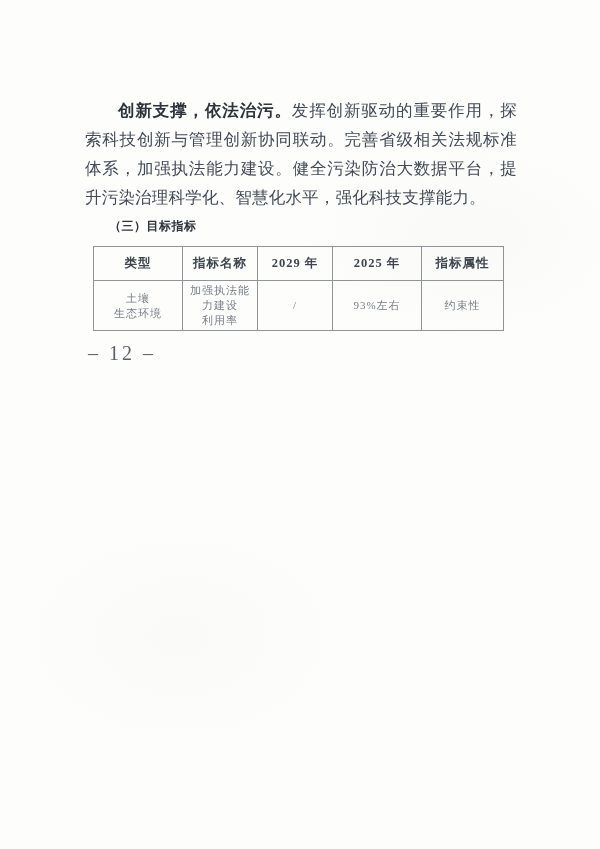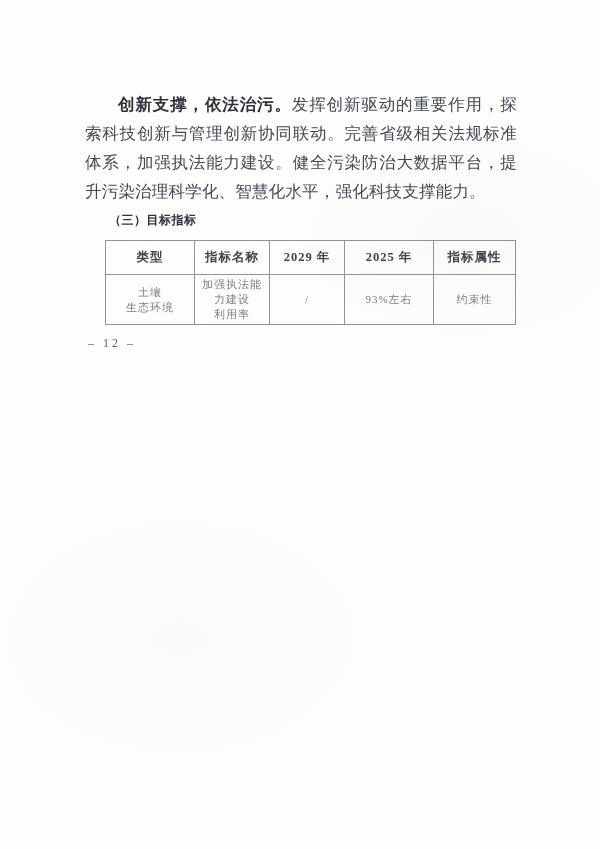--- a/index.html
+++ b/index.html
@@ -15,21 +15,21 @@
     background:
       radial-gradient(ellipse 260px 160px at 78% 28%, rgba(60,70,80,0.02), rgba(0,0,0,0) 70%),
       radial-gradient(ellipse 300px 200px at 30% 75%, rgba(60,70,80,0.015), rgba(0,0,0,0) 70%),
       #fdfdfc;
     overflow: hidden;
     font-family: "Liberation Serif", "DejaVu Serif", serif;
   }
   .content {
     position: absolute;
     left: 85px;
-    top: 90px;
+    top: 96px;
     width: 432px;
   }
   p.body-par {
     margin: 0;
     font-size: 16.5px;
     line-height: 29px;
     color: #424a57;
     text-align: justify;
     text-indent: 2em;
     letter-spacing: 0.2px;
@@ -54,21 +54,21 @@
     margin-top: 7px;
     font-size: 12px;
     line-height: 16px;
     font-weight: bold;
     color: #565c66;
     text-align: center;
     letter-spacing: 0.5px;
   }
   table.indicators {
     margin-top: 5px;
-    margin-left: 20px;
+    margin-left: 8px;
     border-collapse: collapse;
     table-layout: fixed;
     width: 410px;
   }
   table.indicators th,
   table.indicators td {
     border: 1px solid #8f949a;
     text-align: center;
     vertical-align: middle;
     padding: 2px 3px;
@@ -85,21 +85,21 @@
     height: 33px;
     font-size: 11px;
     line-height: 15px;
     color: #767d85;
     letter-spacing: 1px;
   }
   .cell-line { display: block; }
   .page-number {
     margin-top: 11px;
     margin-left: 3px;
-    font-size: 12px;
+    font-size: 20px;
     color: #5a6068;
     letter-spacing: 3px;
   }
 </style>
 </head>
 <body>
 
 <div class="page">
   <div class="content">
 

